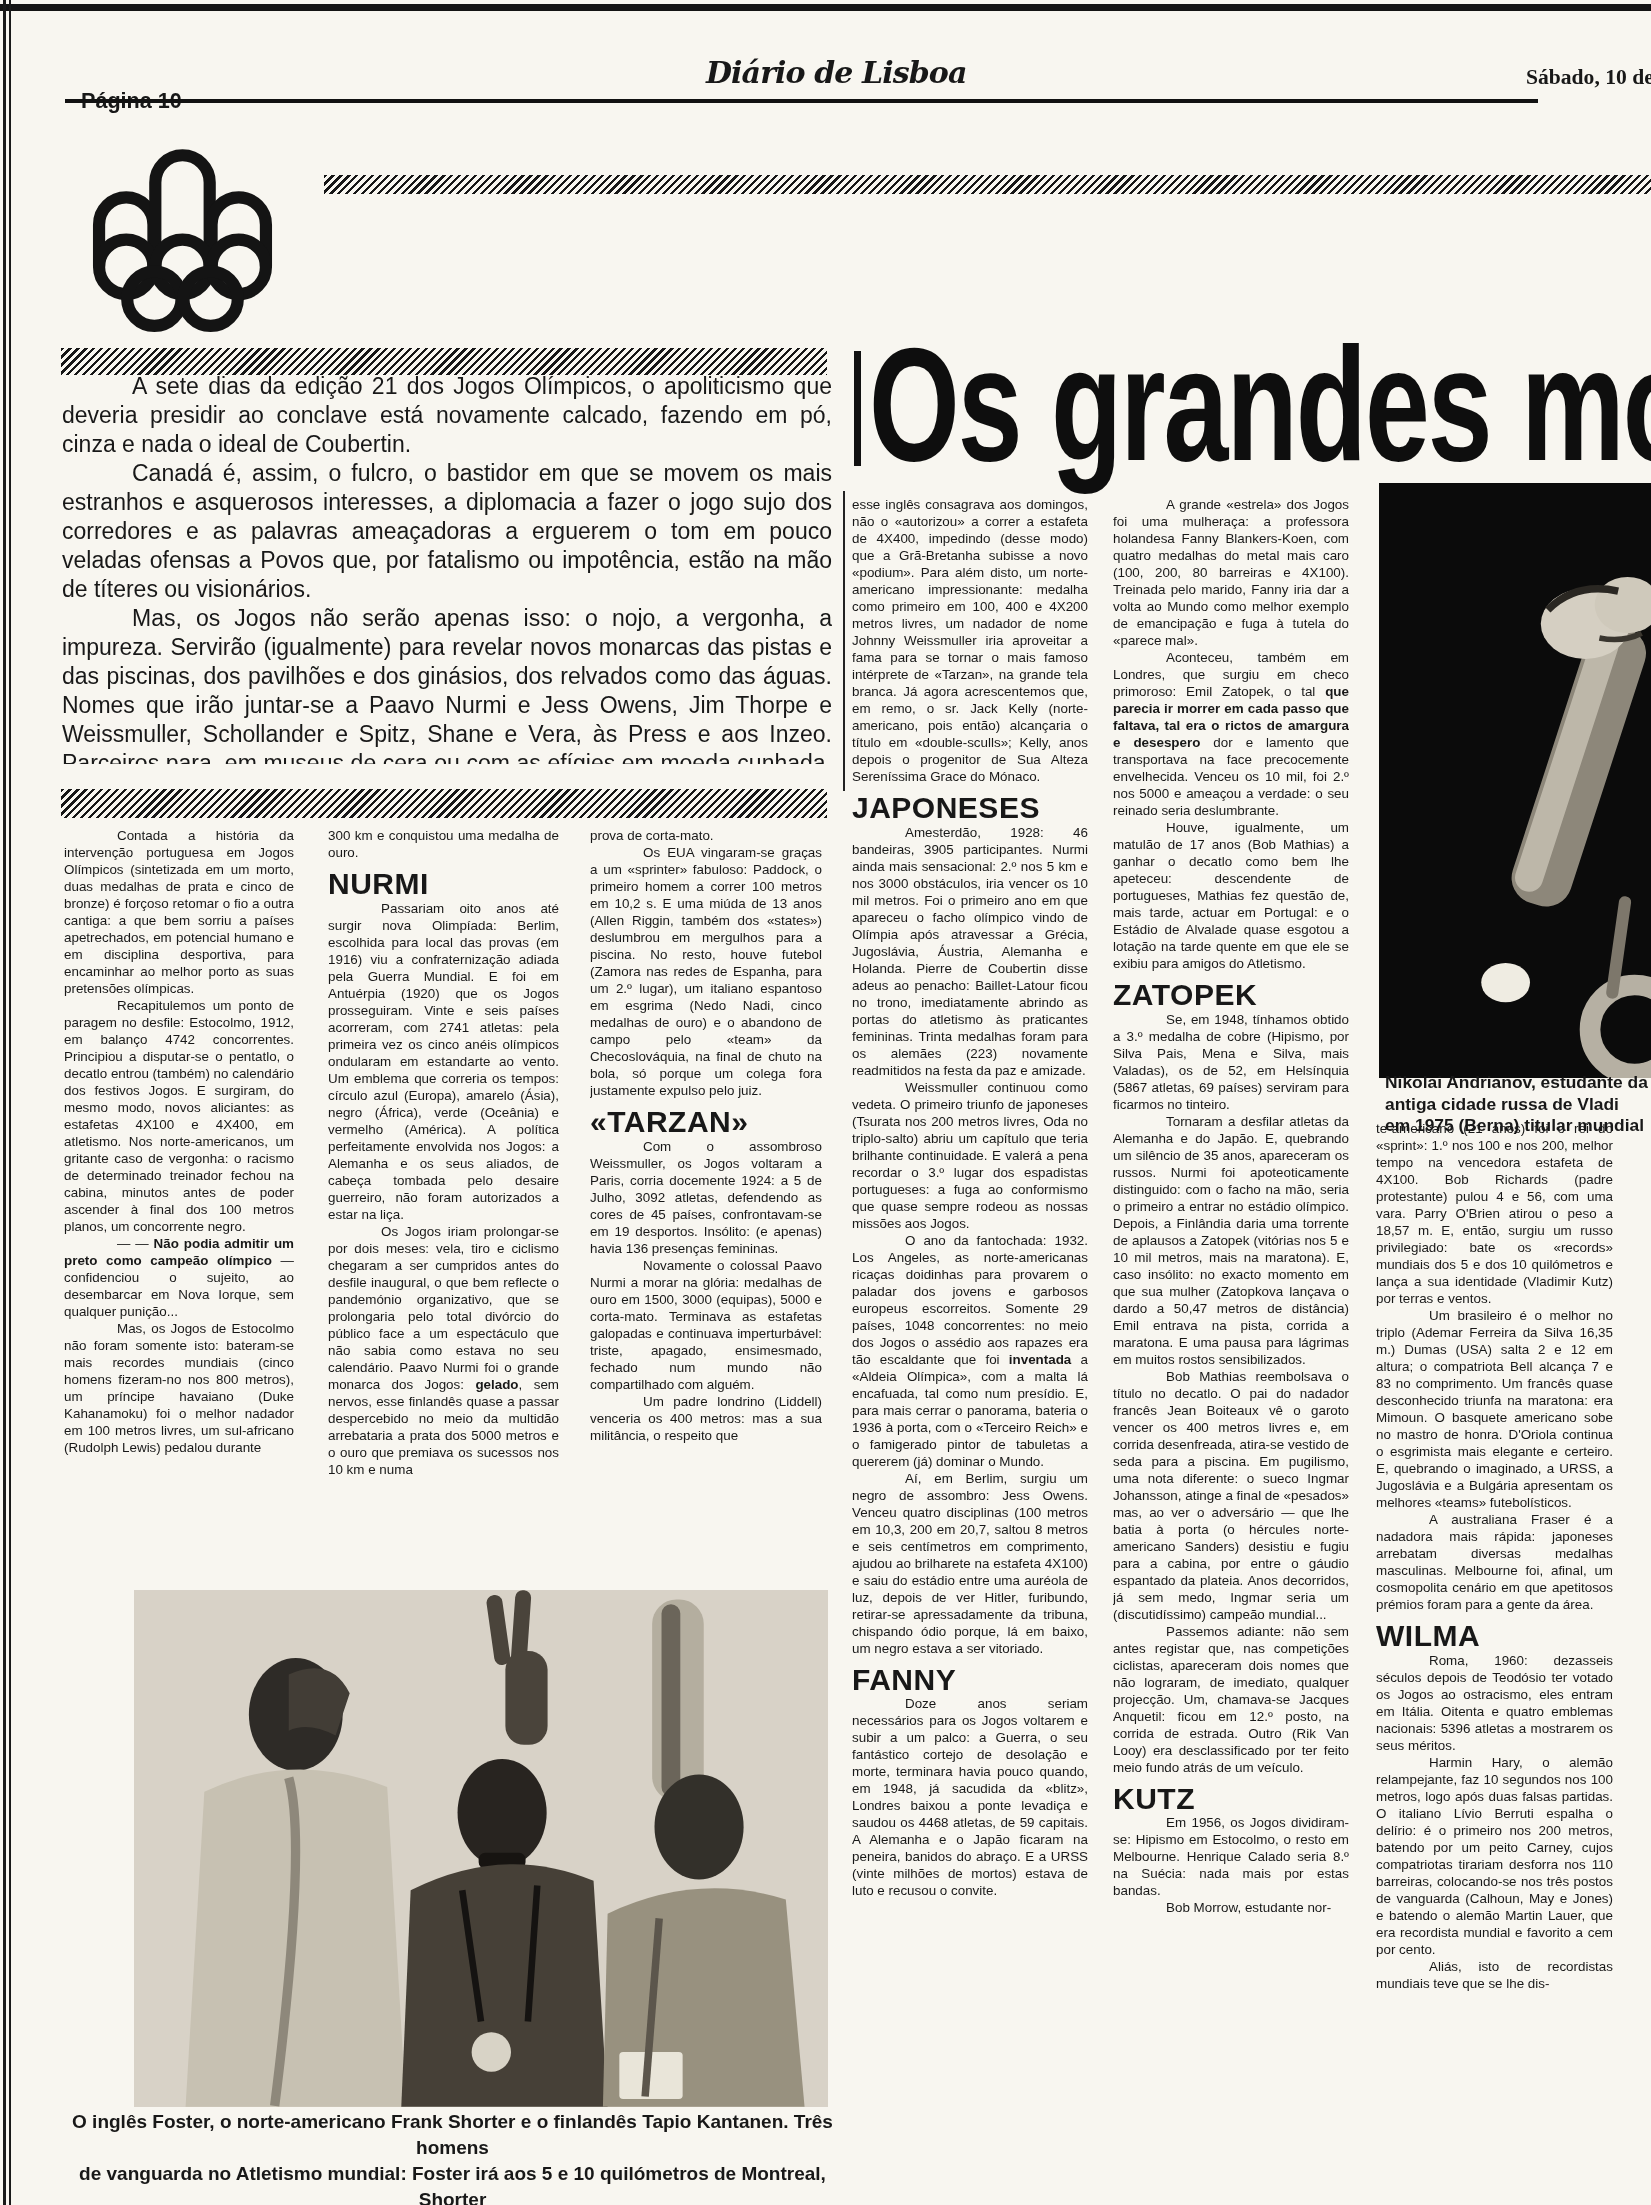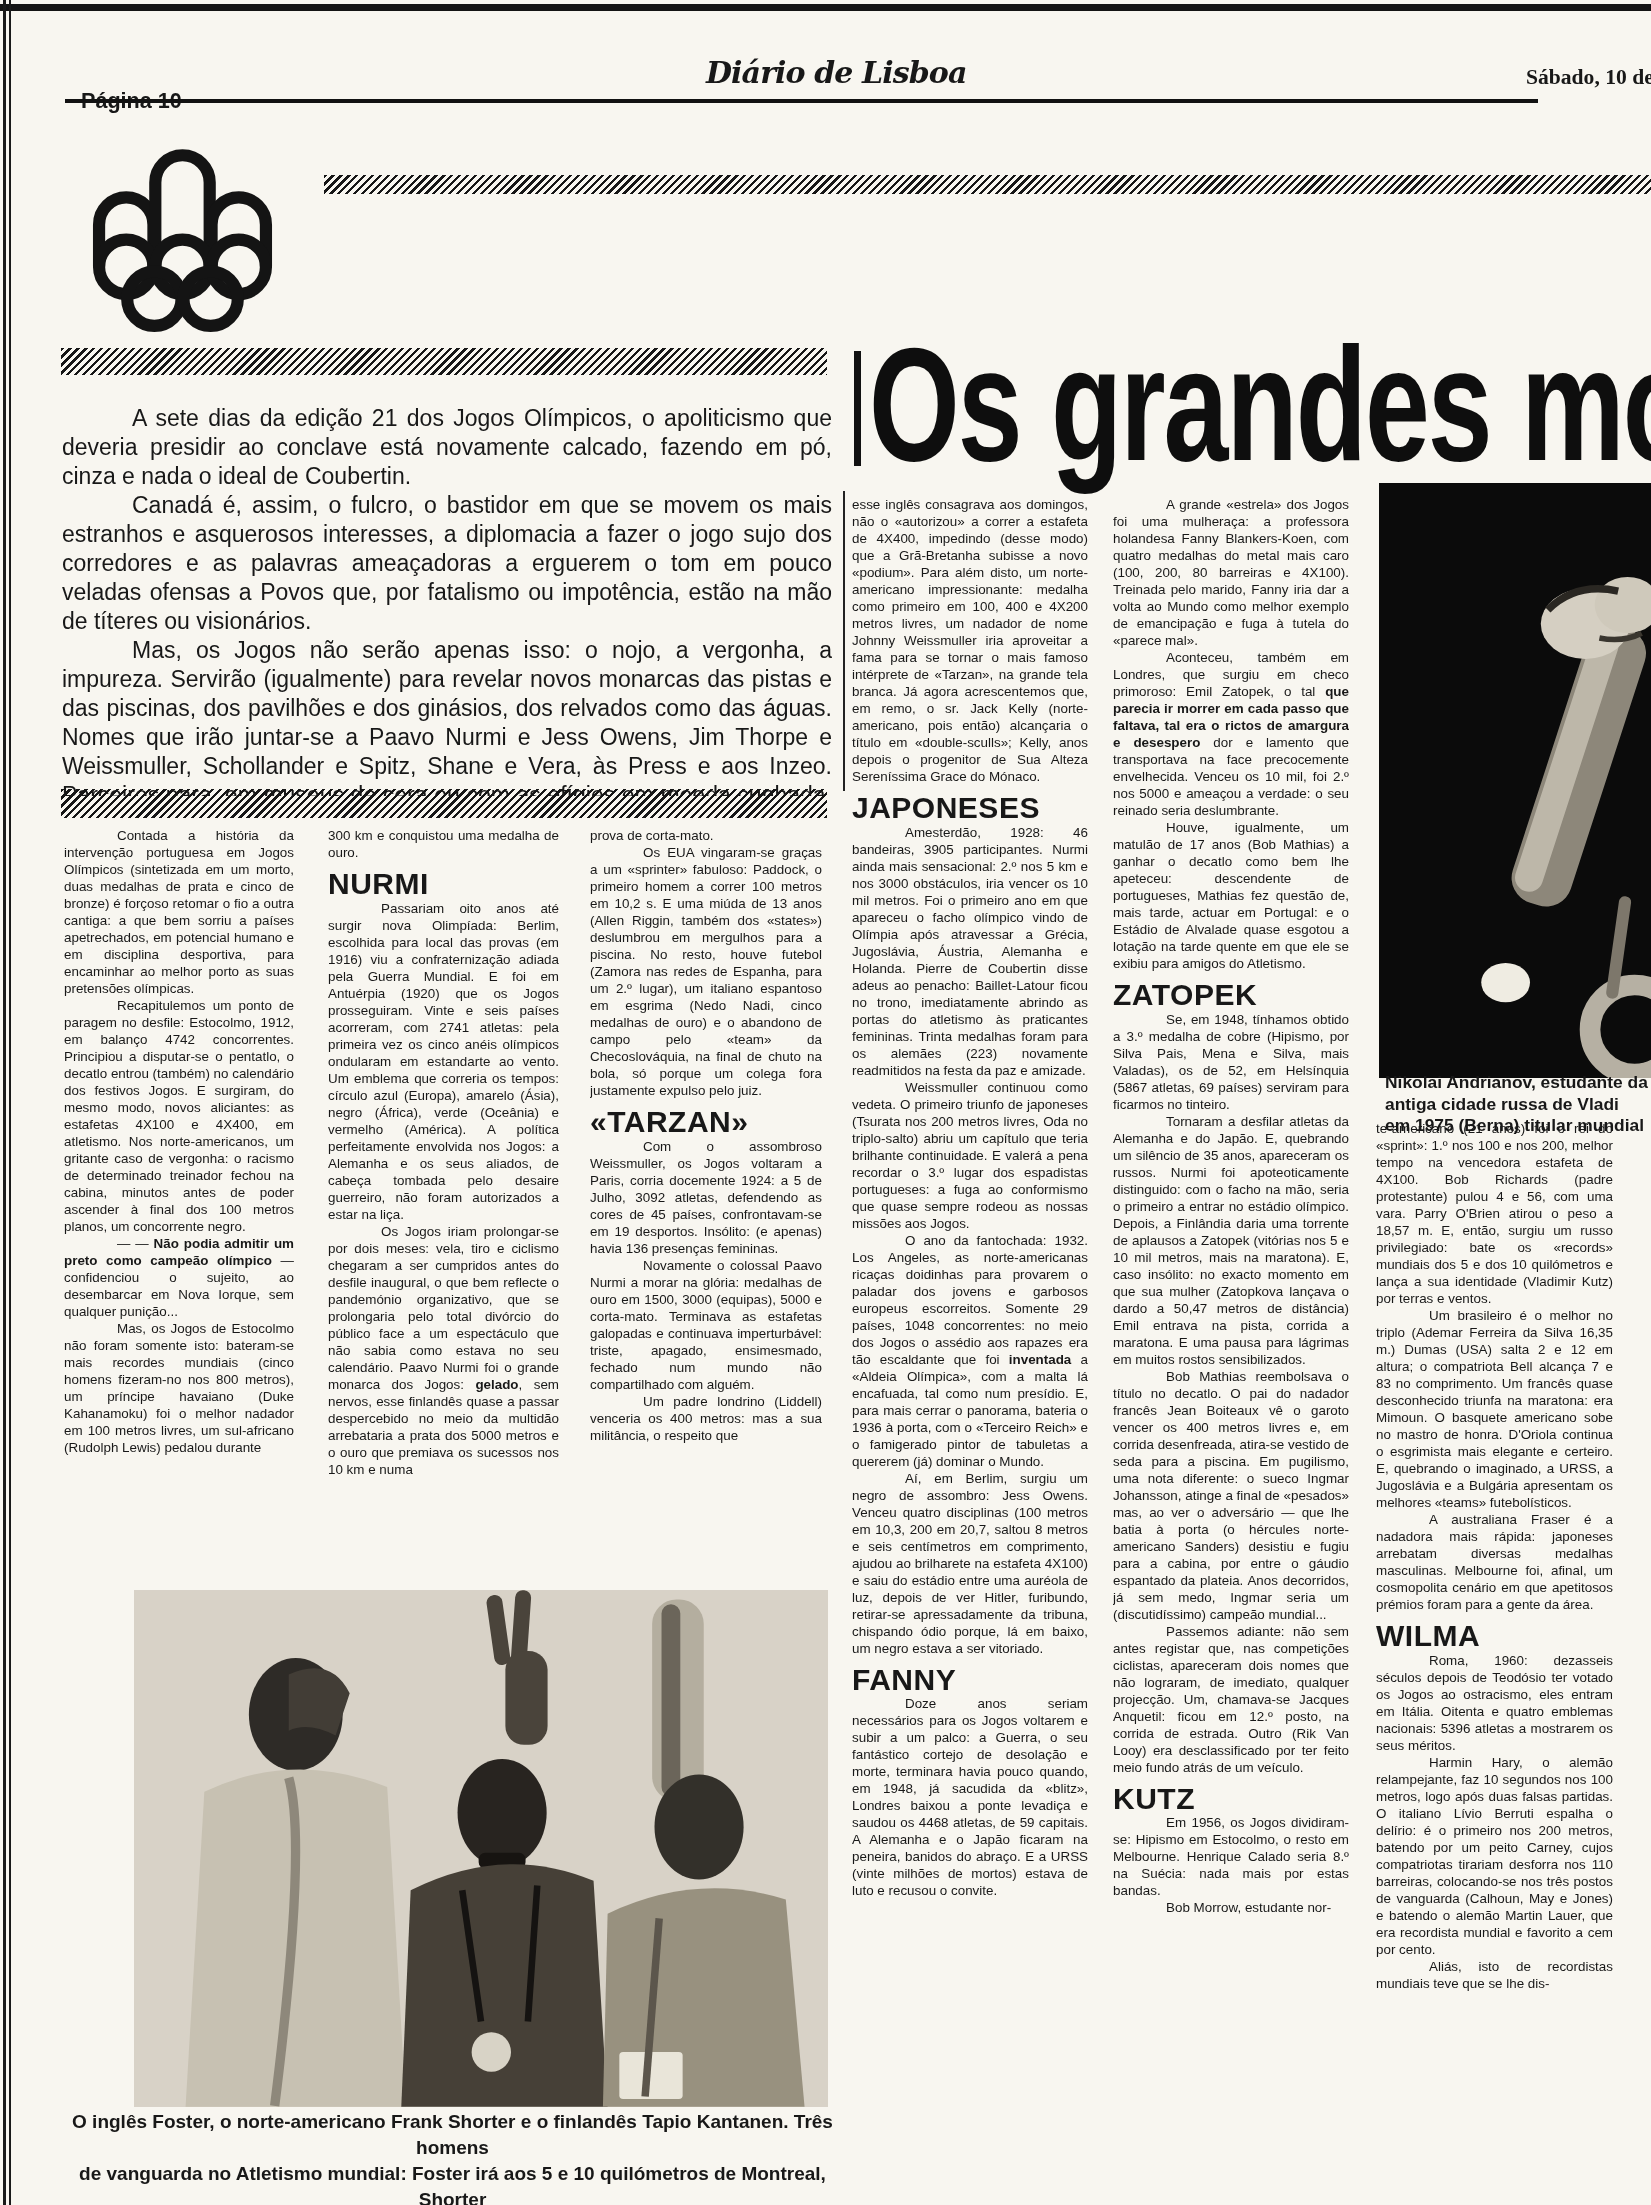--- a/index.html
+++ b/index.html
@@ -20,21 +20,21 @@
   .stripe-top{left:324px;top:175px;width:1328px;height:19px;}
   .stripe-mid{left:61px;top:348px;width:766px;height:27px;}
   .stripe-low{left:61px;top:789px;width:766px;height:29px;}
   .vrule-headline{position:absolute;left:854px;top:351px;width:6.6px;height:115px;background:#111;}
   .vrule-lead{position:absolute;left:843px;top:491px;width:2.3px;height:300px;background:#222;}
   
   .headline{position:absolute;left:869px;top:323px;font-weight:700;font-size:162px;
             letter-spacing:-2.8px;line-height:1;transform:scaleX(0.72);transform-origin:left top;
             white-space:nowrap;color:#0e0e0e;}
   
-  .lead{position:absolute;left:62px;top:404px;width:770px;height:392px;overflow:hidden;
+  .lead{position:absolute;left:62px;top:372px;width:770px;height:392px;overflow:hidden;
         font-size:23px;line-height:29px;text-align:justify;}
   .lead .para{text-indent:70px;}
   
   .col{position:absolute;font-size:13.4px;line-height:17px;text-align:justify;overflow:hidden;}
   .col1{left:64px;top:827px;width:230px;height:730px;}
   .col2{left:328px;top:827px;width:231px;height:730px;}
   .col3{left:590px;top:827px;width:232px;height:730px;}
   .col4{left:852px;top:496px;width:236px;height:1673px;}
   .col5{left:1113px;top:496px;width:236px;height:1710px;}
   .col6{left:1376px;top:1120px;width:237px;height:1051px;}

